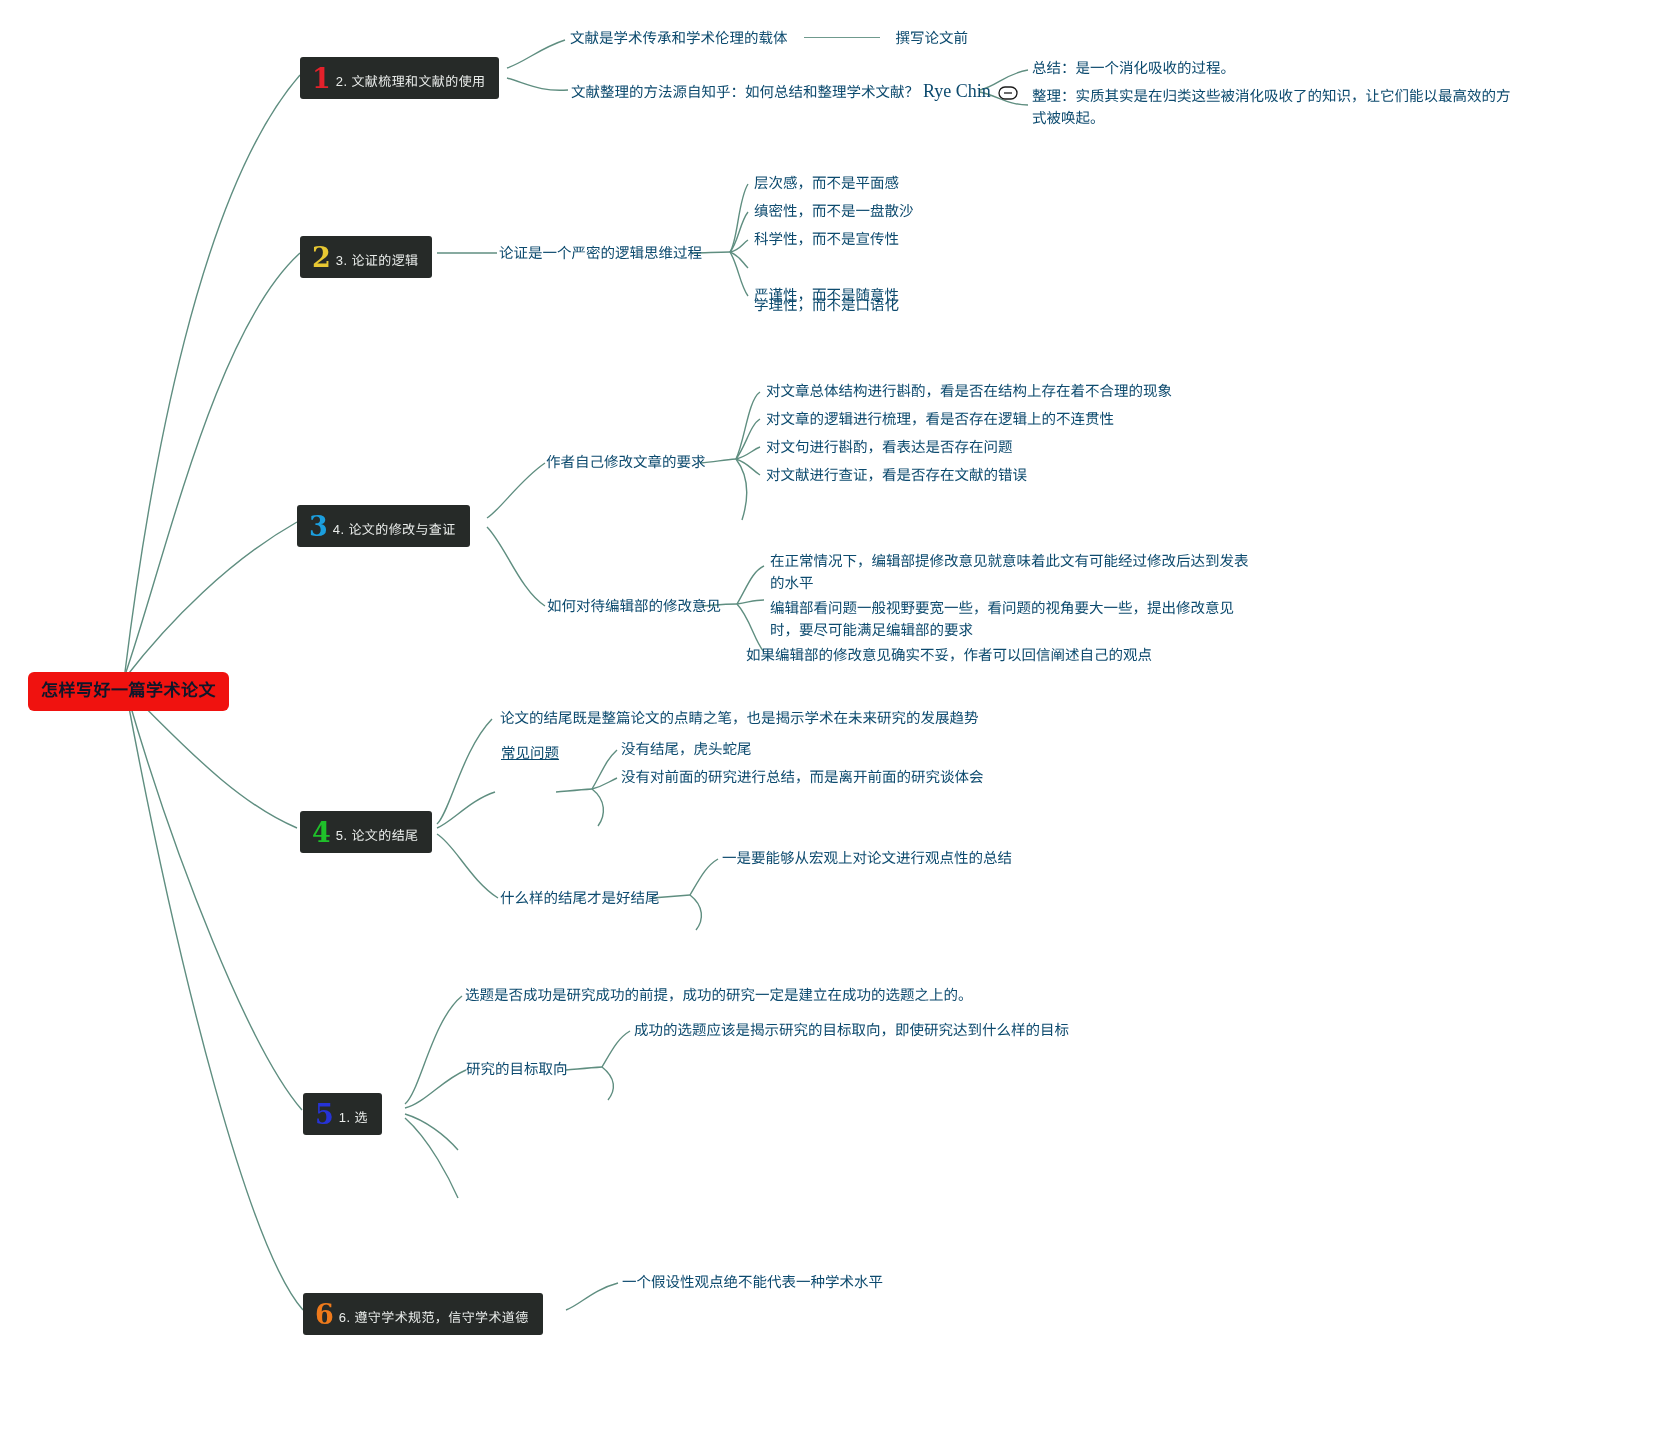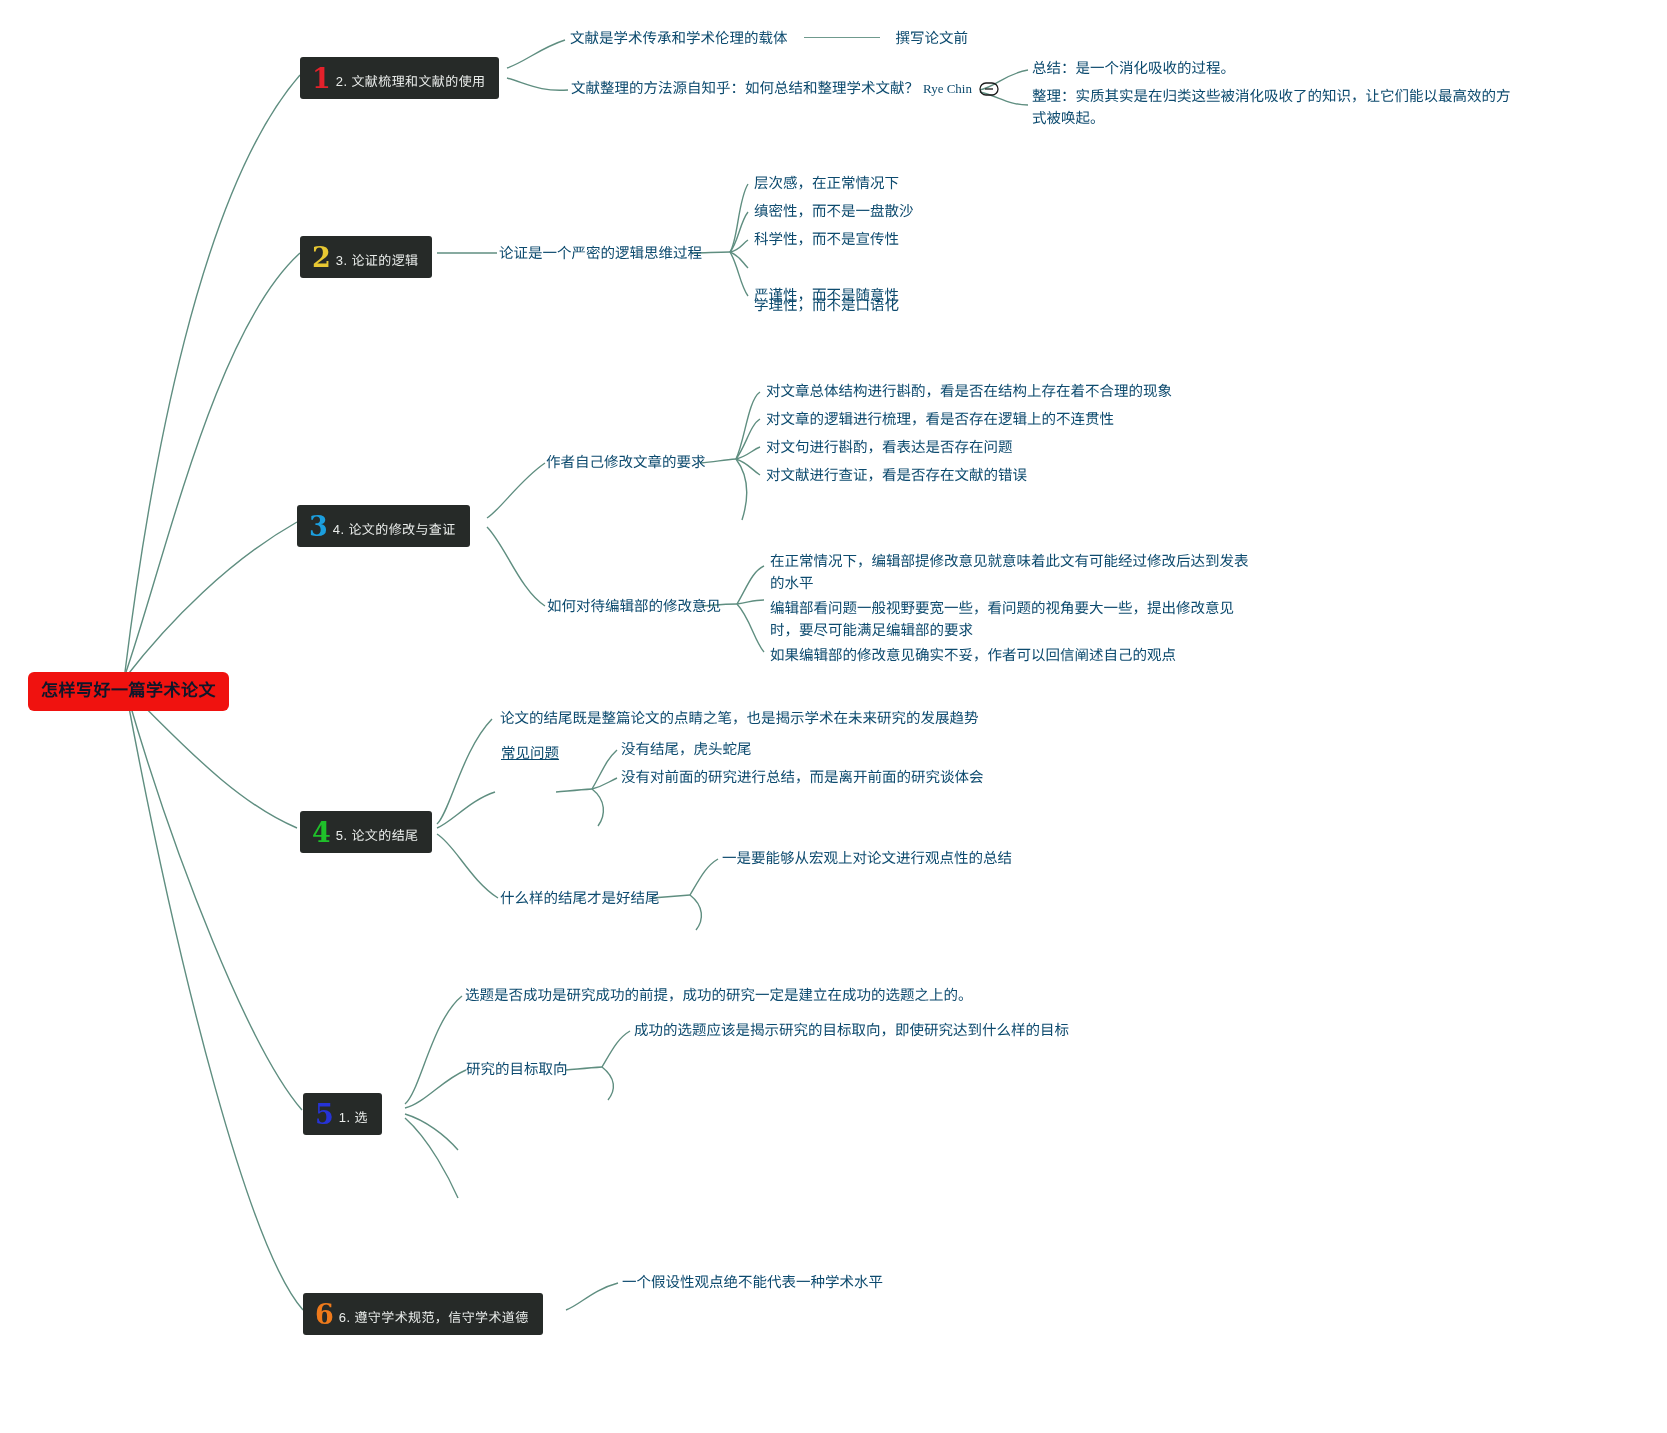--- a/index.html
+++ b/index.html
@@ -66,21 +66,21 @@
   
   .leaf {
     color: #0c4a6e;
     font-size: 14.5px;
   }
   .leaf.wrap {
     white-space: normal;
   }
   .leaf .src {
     font-family: "Liberation Serif", "DejaVu Serif", serif;
-    font-size: 13px;
+    font-size: 18px;
     margin-top: 40px;
   }
   .linkicon {
     display: inline-block;
     vertical-align: -3px;
     margin-left: 3px;
   }
   .tagline {
     display: inline-block;
     width: 76px;
@@ -188,21 +188,21 @@
 
   <div class="node leaf wrap" style="left:1032px; top:86px; width:480px;">整理：实质其实是在归类这些被消化吸收了的知识，让它们能以最高效的方式被唤起。</div>
 
   <div class="node chip" style="left:300px; top:236px;">
     <span class="num" style="color:#e8c832;">2</span>
     <span class="ctext">3. 论证的逻辑</span>
   </div>
 
   <div class="node leaf" style="left:499px; top:243px;">论证是一个严密的逻辑思维过程</div>
 
-  <div class="node leaf" style="left:754px; top:173px;">层次感，在正常情况下</div>
+  <div class="node leaf" style="left:754px; top:173px;">层次感，而不是平面感</div>
   <div class="node leaf" style="left:754px; top:201px;">缜密性，而不是一盘散沙</div>
   <div class="node leaf" style="left:754px; top:229px;">科学性，而不是宣传性</div>
   <div class="node leaf" style="left:754px; top:257px;margin-top:38px;">学理性，而不是口语化</div>
   <div class="node leaf" style="left:754px; top:285px;">严谨性，而不是随意性</div>
 
   <div class="node chip" style="left:297px; top:505px;">
     <span class="num" style="color:#1b9ede;">3</span>
     <span class="ctext">4. 论文的修改与查证</span>
   </div>
 
@@ -210,21 +210,21 @@
 
   <div class="node leaf" style="left:766px; top:381px;">对文章总体结构进行斟酌，看是否在结构上存在着不合理的现象</div>
   <div class="node leaf" style="left:766px; top:409px;">对文章的逻辑进行梳理，看是否存在逻辑上的不连贯性</div>
   <div class="node leaf" style="left:766px; top:437px;">对文句进行斟酌，看表达是否存在问题</div>
   <div class="node leaf" style="left:766px; top:465px;">对文献进行查证，看是否存在文献的错误</div>
 
   <div class="node leaf" style="left:547px; top:596px;">如何对待编辑部的修改意见</div>
 
   <div class="node leaf wrap" style="left:770px; top:551px; width:490px;">在正常情况下，编辑部提修改意见就意味着此文有可能经过修改后达到发表的水平</div>
   <div class="node leaf wrap" style="left:770px; top:598px; width:480px;">编辑部看问题一般视野要宽一些，看问题的视角要大一些，提出修改意见时，要尽可能满足编辑部的要求</div>
-  <div class="node leaf" style="left:770px; top:645px;">如果编辑部的修改意见确实不妥，作者可以回信阐述自己的观点</div>
+  <div class="node leaf" style="left:746px; top:645px;">如果编辑部的修改意见确实不妥，作者可以回信阐述自己的观点</div>
 
   <div class="node chip" style="left:300px; top:811px;">
     <span class="num" style="color:#1fc02a;">4</span>
     <span class="ctext">5. 论文的结尾</span>
   </div>
 
   <div class="node leaf" style="left:500px; top:708px;">论文的结尾既是整篇论文的点睛之笔，也是揭示学术在未来研究的发展趋势</div>
 
   <div class="node leaf" style="left:501px; top:743px;text-decoration:underline;">常见问题</div>
   <div class="node leaf" style="left:621px; top:739px;">没有结尾，虎头蛇尾</div>

